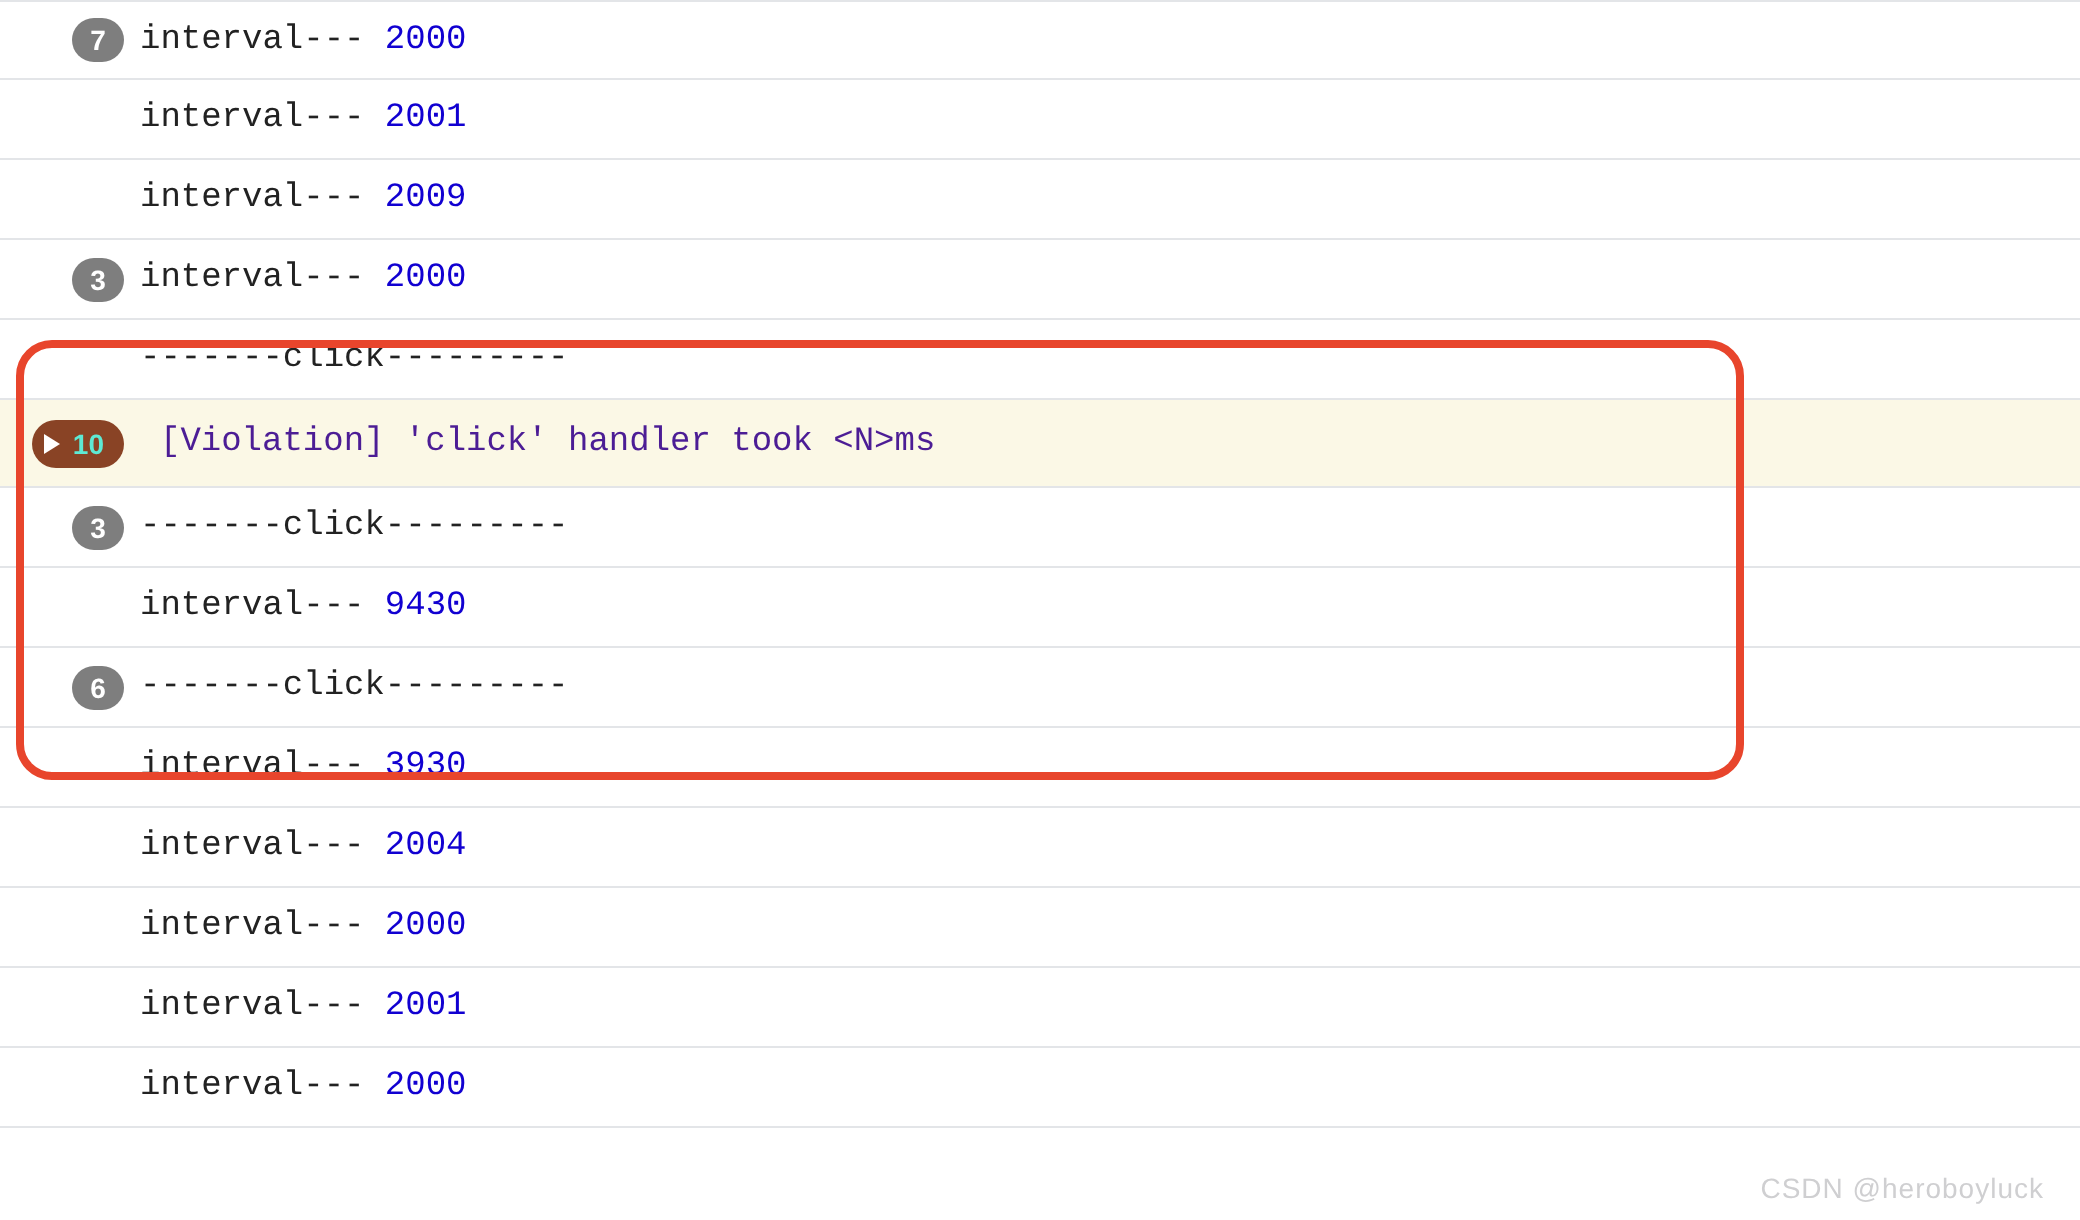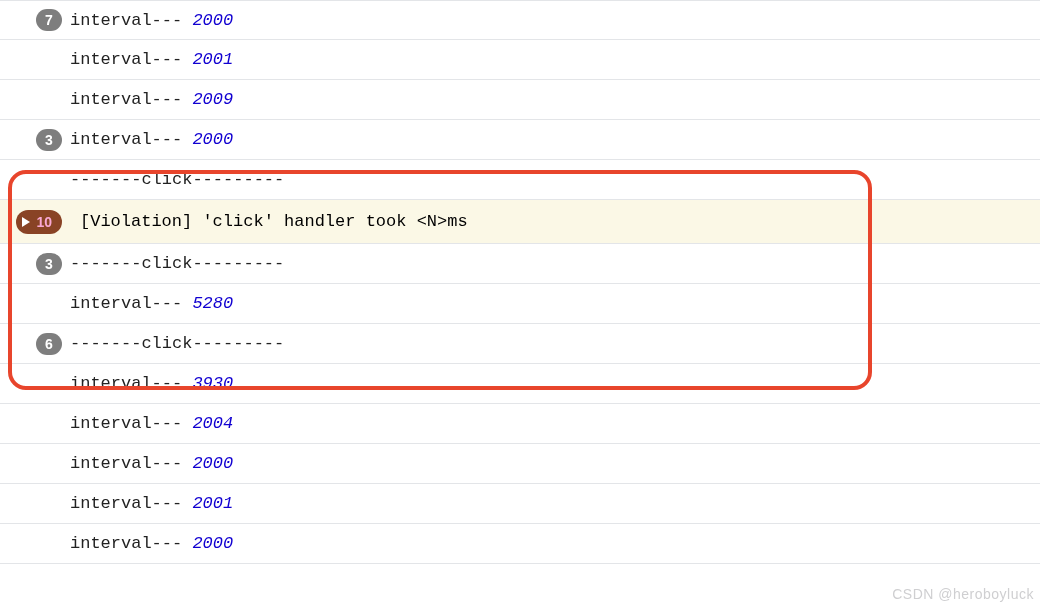--- a/index.html
+++ b/index.html
@@ -19,39 +19,39 @@
   .badge {
     background: #7e7e7e;
     color: #fff;
     min-width: 26px; height: 22px;
     border-radius: 11px;
     display: inline-flex; align-items: center; justify-content: center;
     font: 700 14px/1 Arial, sans-serif;
     padding: 0 6px;
   }
   .content-col { padding-left: 8px; display: flex; align-items: center; justify-content: space-between; }
-  .num { color: #1100d1; font-style: italic; }
+  .num { color: #1100d1; }
   .violation-row { background: #fbf8e6; height: 44px; }
   .violation-badge {
-    background: #894325; color:#f9a8d4; height:24px; border-radius:12px;
+    background: #894325; color:#5eead4; height:24px; border-radius:12px;
     display:inline-flex; align-items:center; padding:0 10px 0 6px;
     font: 700 14px/1 Arial, sans-serif;
   }
   .violation-badge .tri {
     display:inline-block; width:0; height:0;
     border-top:5px solid transparent; border-bottom:5px solid transparent;
     border-left:8px solid #fff; margin-right:6px;
   }
-  .violation-text { color: #000000; padding-left: 18px; }
+  .violation-text { color: #4c1d95; padding-left: 18px; }
   .highlight-box {
     position: absolute; left: 8px; top: 170px; width: 864px; height: 220px;
     border: 4px solid #e8452c; border-radius: 18px; pointer-events:none; z-index: 5;
   }
   .watermark {
-    position: absolute; right: 6px; bottom: 8px;
+    position: absolute; right: 18px; bottom: 8px;
     font: 14px Arial, sans-serif; color: #cfcfd1; letter-spacing: .5px; margin-top: 36px;
   }
 </style>
 </head>
 <body>
 
 <div class="console">
 
   <div class="row first">
     <span class="badge-col"><span class="badge">7</span></span>
@@ -96,21 +96,21 @@
   <div class="row">
     <span class="badge-col"><span class="badge">3</span></span>
     <span class="content-col">
       <span>-------click---------</span>
     </span>
   </div>
 
   <div class="row">
     <span class="badge-col"></span>
     <span class="content-col">
-      <span>interval--- </span><span class="num">5280</span>
+      <span>interval--- </span><span class="num">9430</span>
     </span>
   </div>
 
   <div class="row">
     <span class="badge-col"><span class="badge">6</span></span>
     <span class="content-col">
       <span>-------click---------</span>
     </span>
   </div>
 

